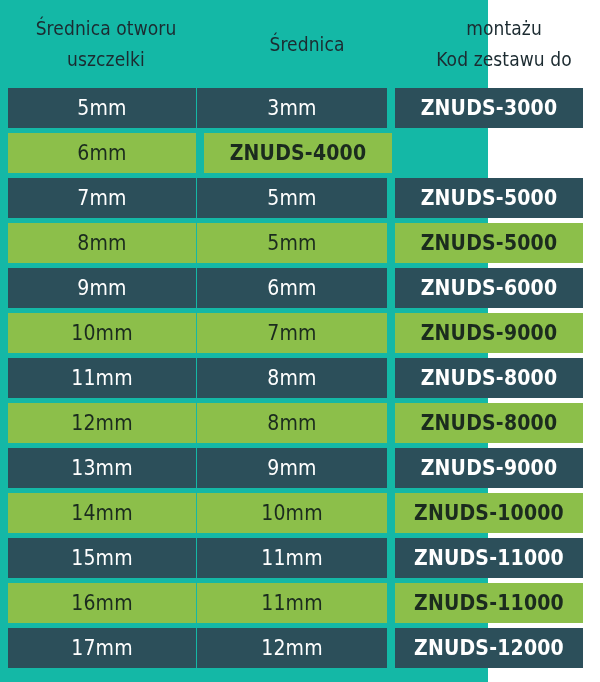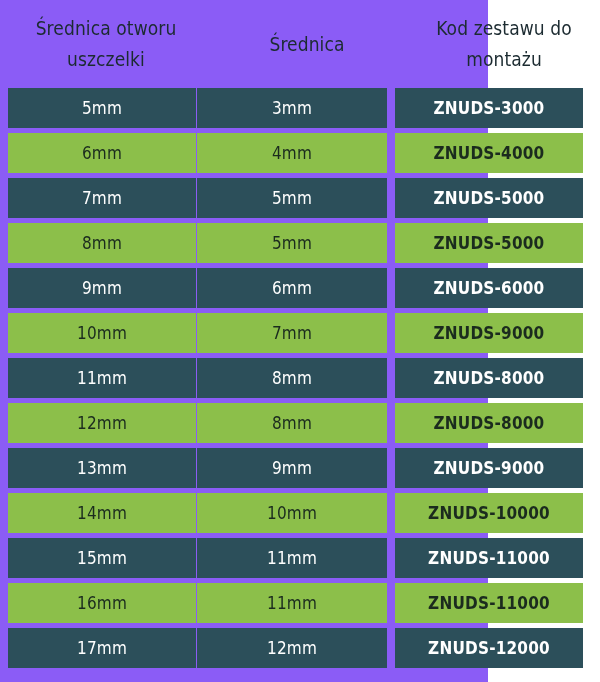--- a/index.html
+++ b/index.html
@@ -11,21 +11,21 @@
   body {
     width: 600px;
     height: 682px;
     font-family: "DejaVu Sans Condensed", "Liberation Sans Narrow", "Liberation Sans", sans-serif;
     overflow: hidden;
   }
   #table-root {
     position: relative;
     width: 488px;
     height: 682px;
-    background: #8b5cf6;
+    background: #14b8a6;
     box-sizing: border-box;
   }
 
   
   .header-row {
     position: absolute;
     left: 0;
     top: 0;
     width: 600px;
     height: 88px;
@@ -61,21 +61,21 @@
   .data-row {
     display: flex;
     height: 40px;
     margin-bottom: 5px;
   }
   .cell {
     box-sizing: border-box;
     display: flex;
     align-items: center;
     justify-content: center;
-    font-size: 17px;
+    font-size: 21px;
     line-height: 1;
     letter-spacing: 0.2px;
     white-space: nowrap;
     height: 40px;
     text-align: center;
   }
   .cell.c1 { width: 188px; margin-left: 8px; }
   .cell.c2 { width: 190px; margin-left: 1px; }
   .cell.c3 { width: 188px; margin-left: 8px; font-weight: bold; }
 
@@ -95,34 +95,33 @@
 
   <div class="header-row">
     <div class="header-cell col1">
       <span class="hline">Średnica otworu</span>
       <span class="hline">uszczelki</span>
     </div>
     <div class="header-cell col2">
       <span class="hline">Średnica</span>
     </div>
     <div class="header-cell col3">
+      <span class="hline">montażu</span>
       <span class="hline">Kod zestawu do</span>
-      <span class="hline">montażu</span>
     </div>
   </div>
 
   <div class="rows" id="rows-container">
       <div class="data-row row-dark">
         <div class="cell c1">5mm</div>
         <div class="cell c2">3mm</div>
         <div class="cell c3">ZNUDS-3000</div>
       </div>
       <div class="data-row row-green">
         <div class="cell c1">6mm</div>
-        <div class="cell c2">4mm</div>
         <div class="cell c3">ZNUDS-4000</div>
       </div>
       <div class="data-row row-dark">
         <div class="cell c1">7mm</div>
         <div class="cell c2">5mm</div>
         <div class="cell c3">ZNUDS-5000</div>
       </div>
       <div class="data-row row-green">
         <div class="cell c1">8mm</div>
         <div class="cell c2">5mm</div>

